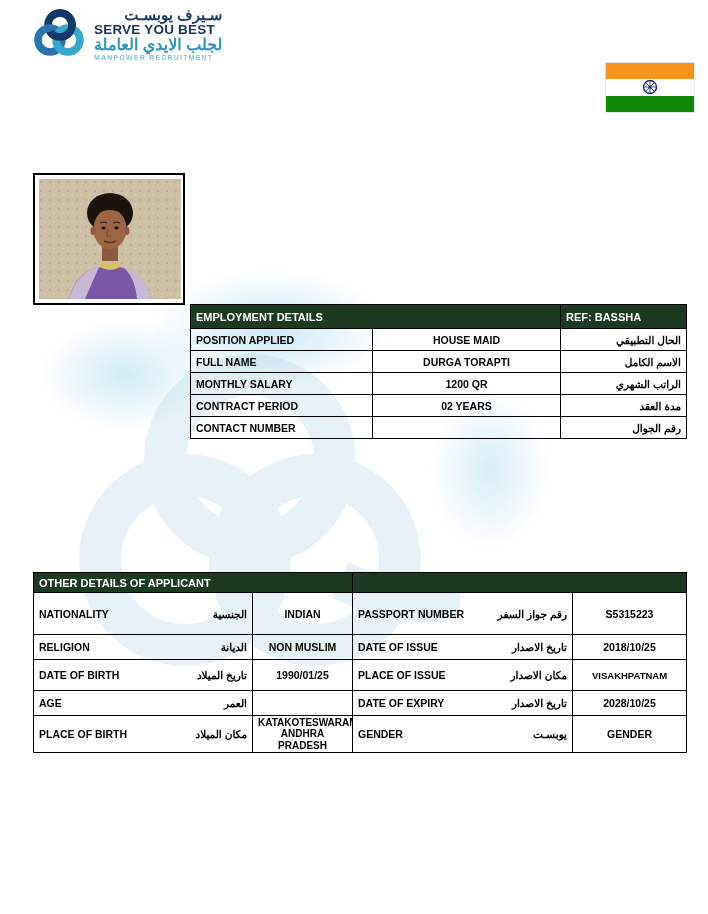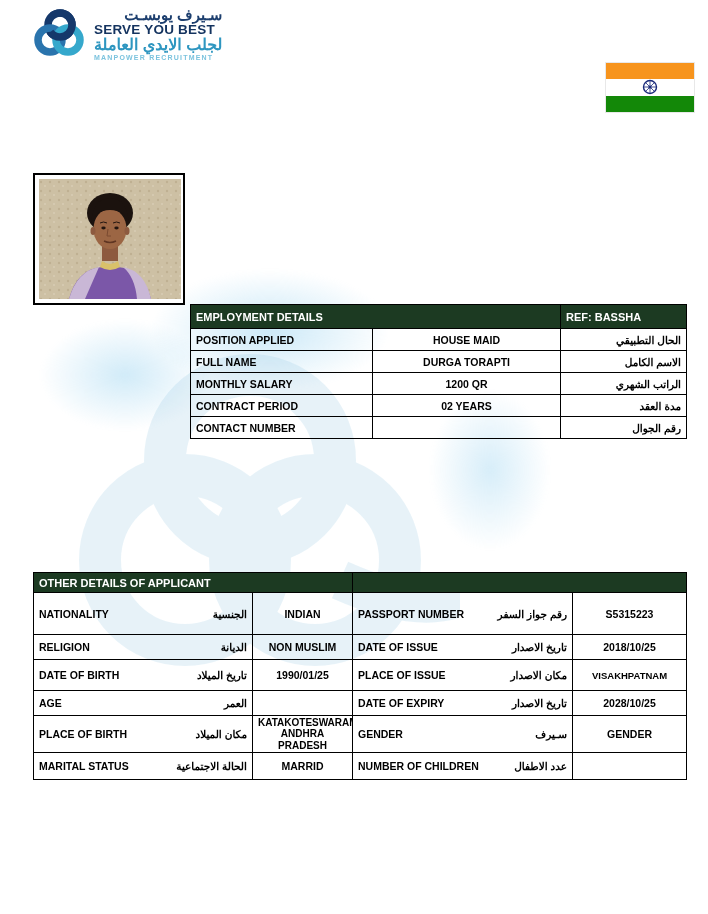--- a/index.html
+++ b/index.html
@@ -234,37 +234,21 @@
       <td>
             <div class="lr">
               <span class="b">PLACE OF BIRTH</span>
               <span class="ar">مكان الميلاد</span>
             </div>
           </td>
       <td class="b c wrap">KATAKOTESWARAM ANDHRA PRADESH</td>
       <td>
             <div class="lr">
               <span class="b">GENDER</span>
-              <span class="ar">سـيرف</span>
+              <span class="ar">يوبسـت</span>
             </div>
           </td>
       <td class="b c">GENDER</td>
-    </tr>
-    <tr style="height:27px;">
-      <td>
-            <div class="lr">
-              <span class="b">MARITAL STATUS</span>
-              <span class="ar">الحالة الاجتماعية</span>
-            </div>
-          </td>
-      <td class="b c">MARRID</td>
-      <td>
-            <div class="lr">
-              <span class="b">NUMBER OF CHILDREN</span>
-              <span class="ar">عدد الاطفال</span>
-            </div>
-          </td>
-      <td class="b c"></td>
     </tr>
   </tbody>
     </table>
 
 </div>
 
 </body></html>

